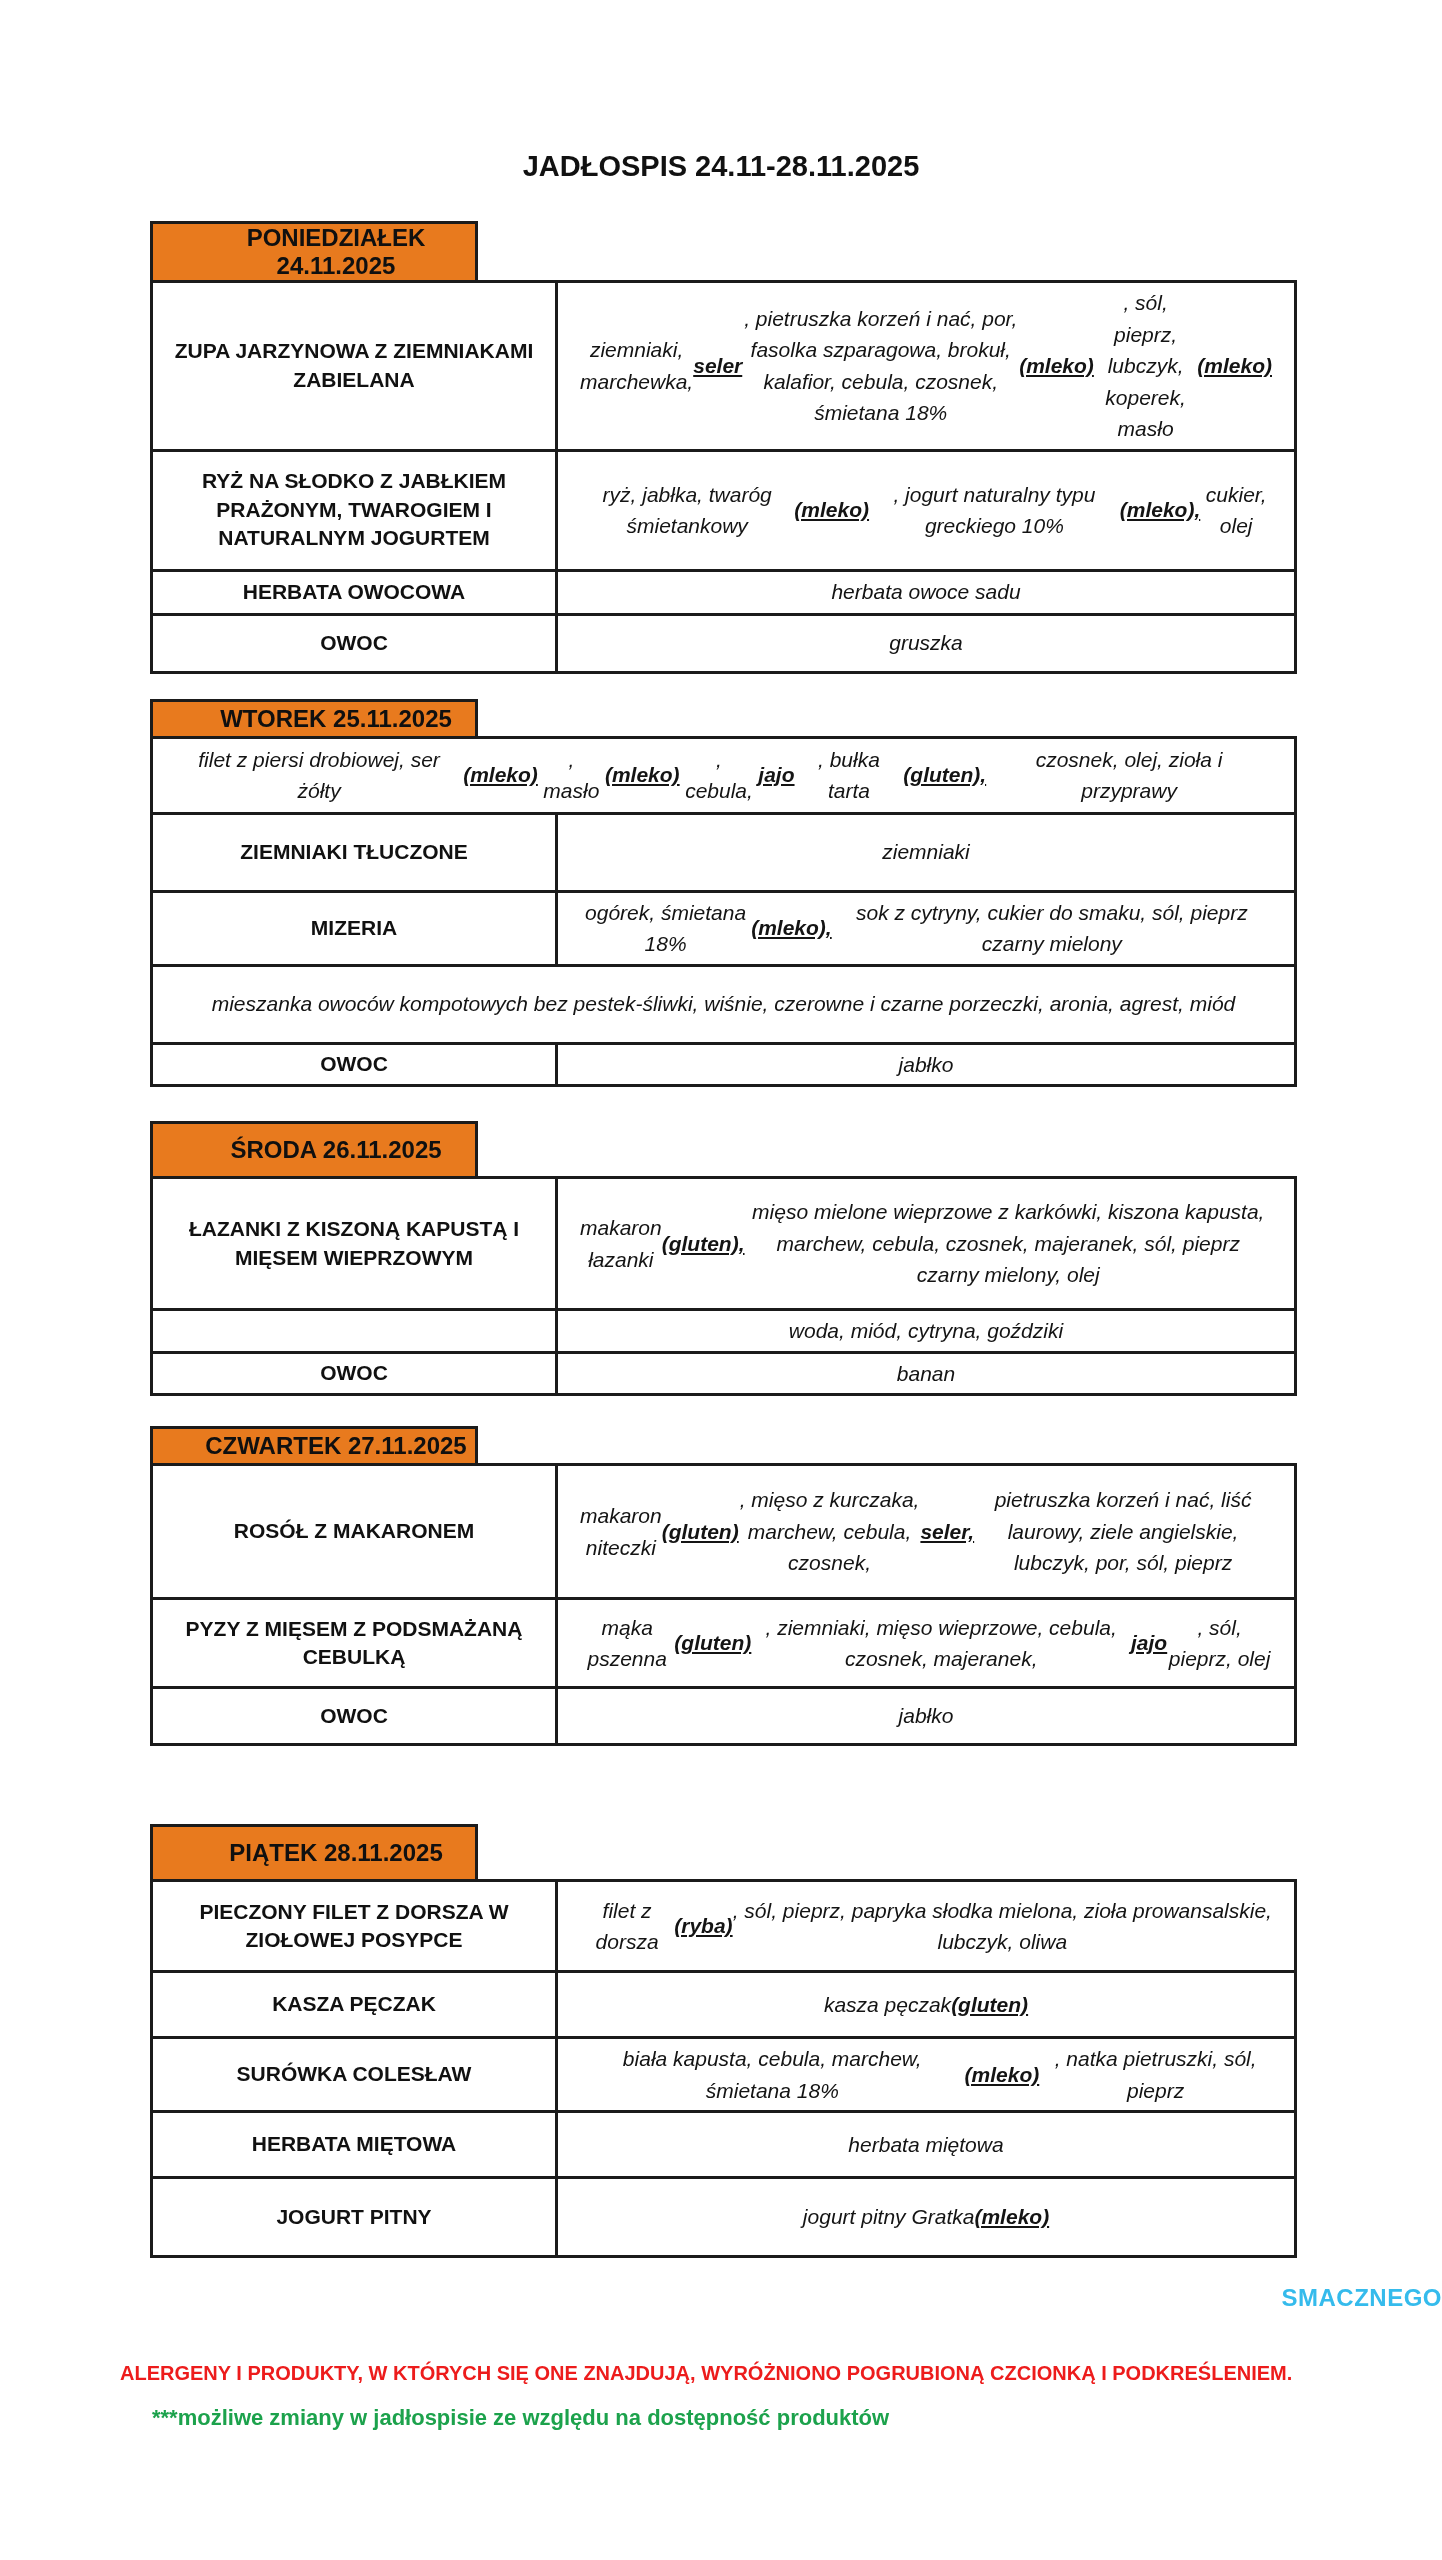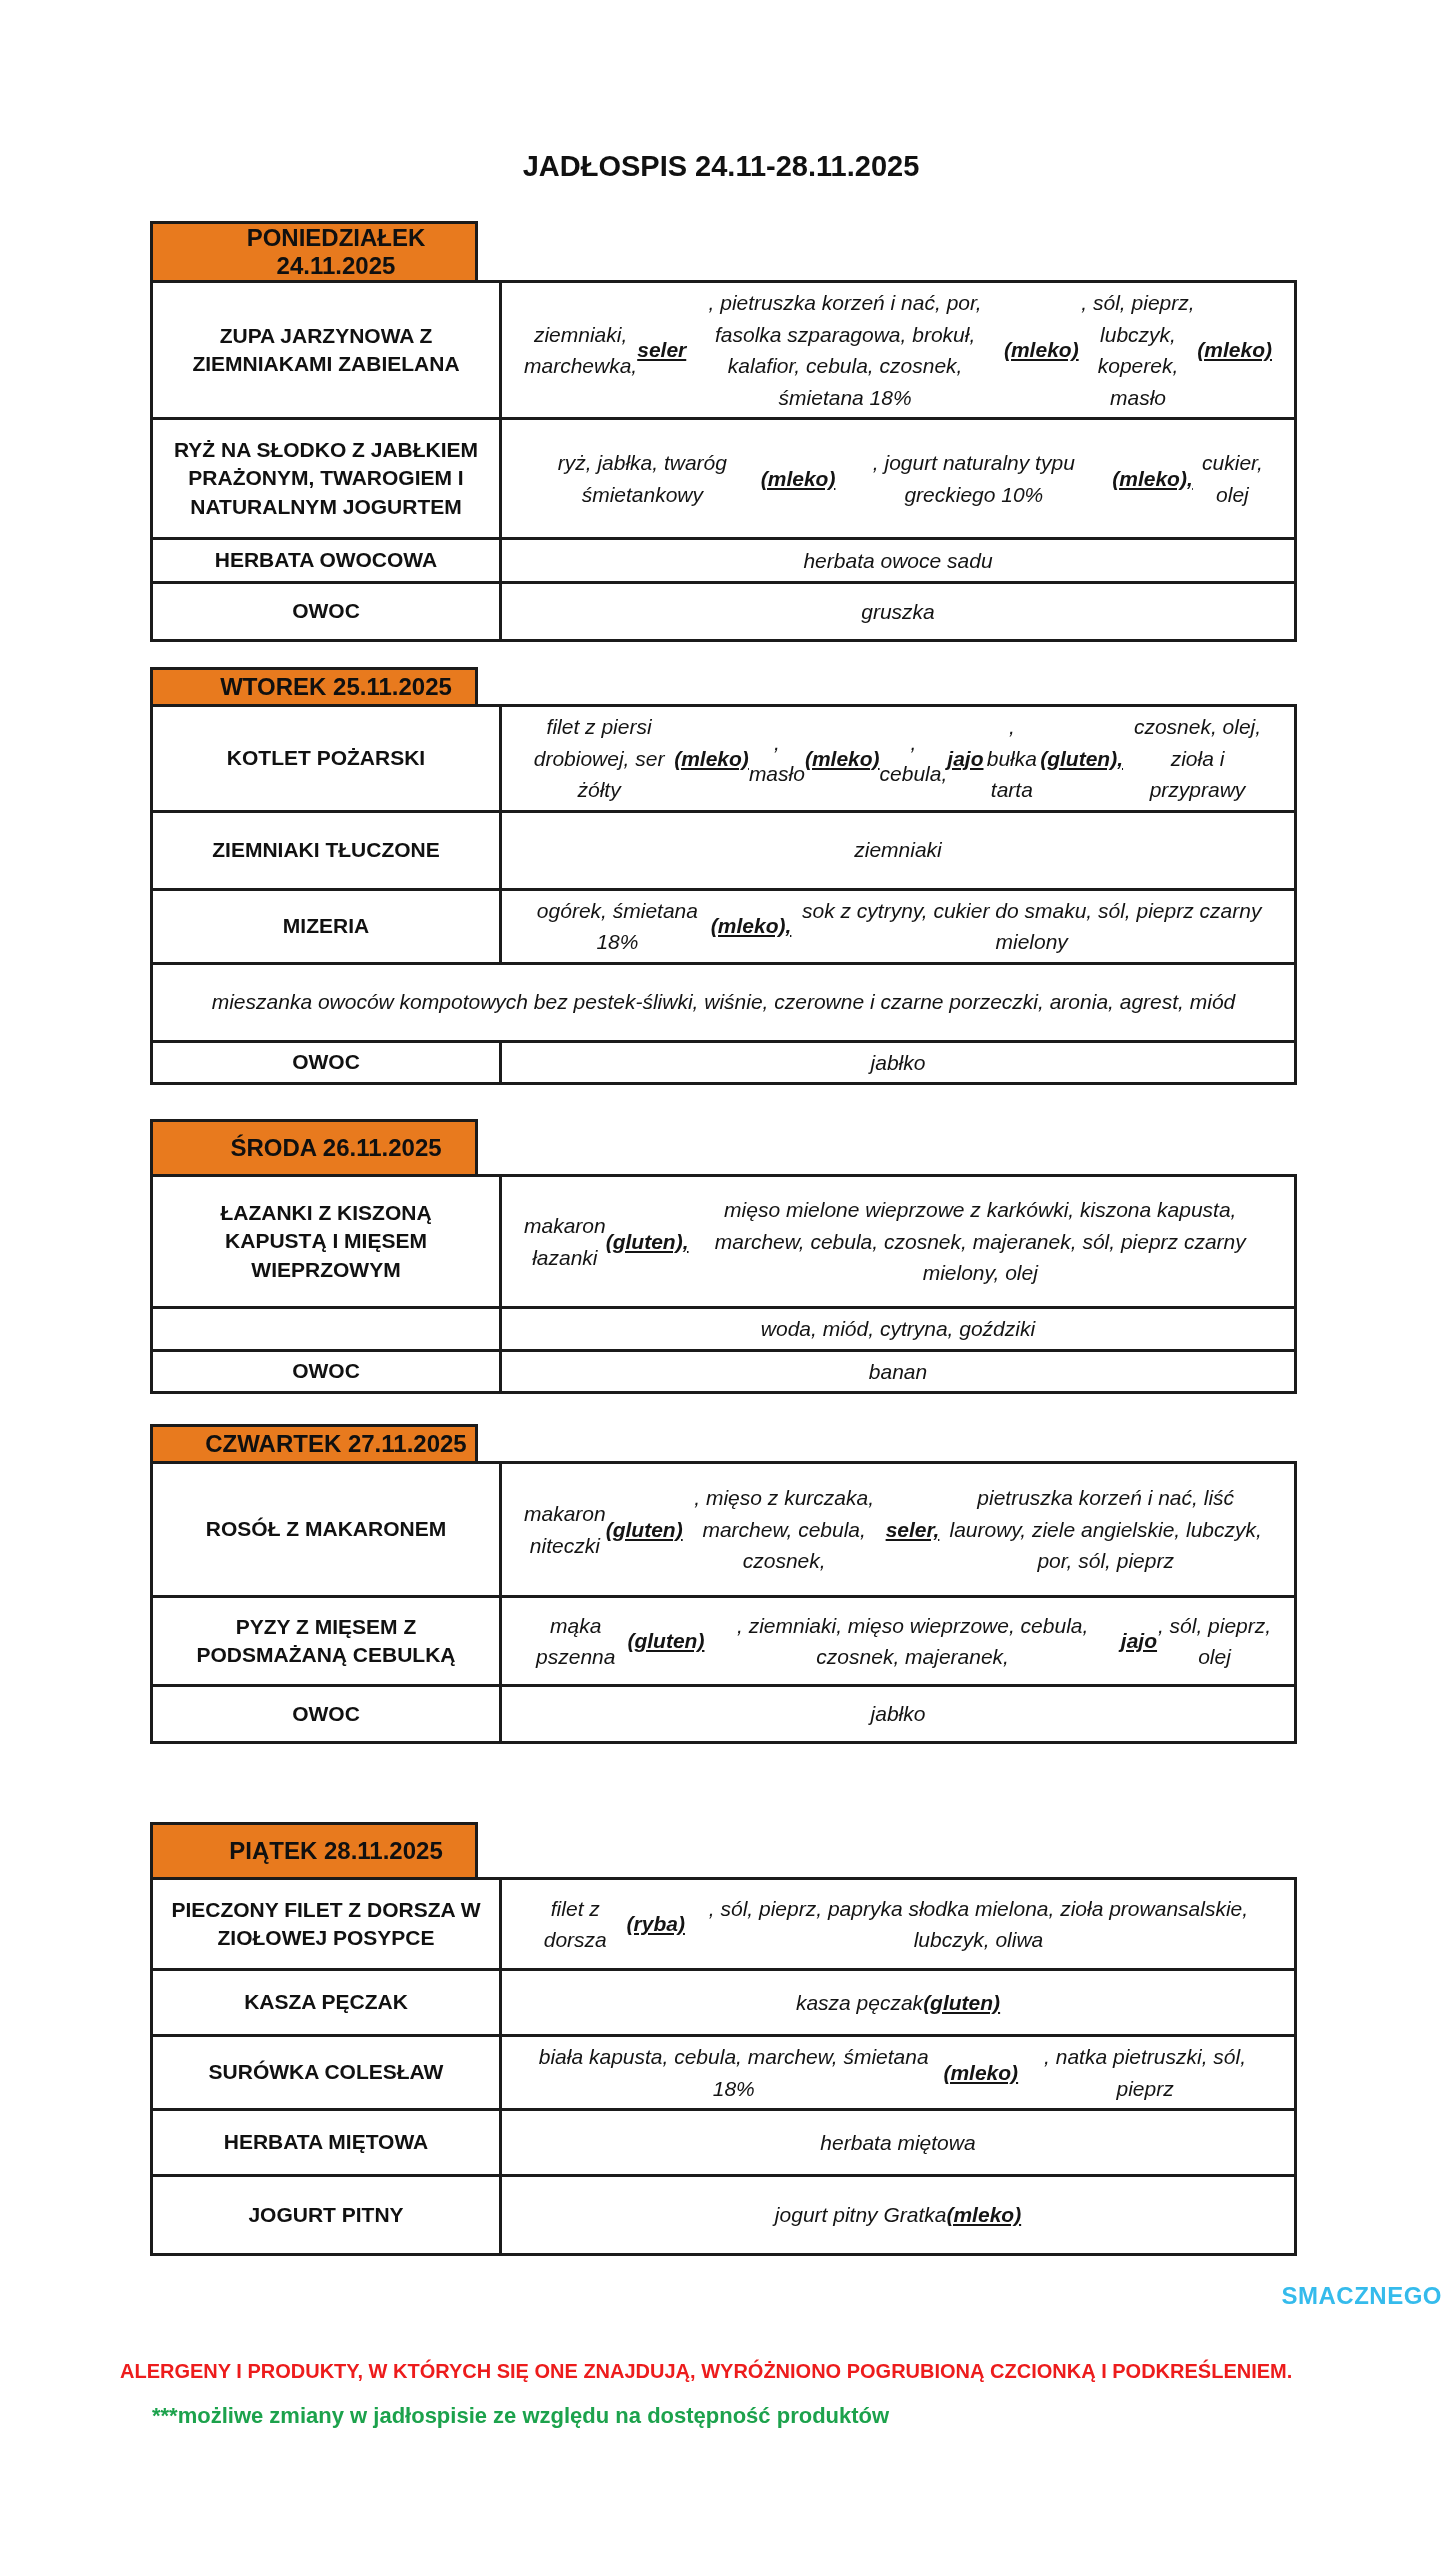--- a/index.html
+++ b/index.html
@@ -30,21 +30,21 @@
     text-align:center;position:relative;z-index:2;padding-left:44px;
   }
   .day-table{
     width:1147px;border:3px solid var(--ink);
     margin-top:-3px;position:relative;z-index:1;
     background:#fff;
   }
   .row{display:flex;}
   .row + .row{border-top:3px solid var(--ink);}
   .cell-left{
-    width:349px;border-right:3px solid var(--ink);
+    width:405px;border-right:3px solid var(--ink);
     display:flex;align-items:center;justify-content:center;
     font-weight:bold;font-size:21px;line-height:1.35;
     text-align:center;padding:4px 16px;color:#111;
   }
   .cell-right{
     flex:1;
     display:flex;align-items:center;justify-content:center;
     font-style:italic;font-size:21px;line-height:1.5;
     text-align:center;padding:4px 22px;color:#141414;
   }
@@ -108,21 +108,20 @@
               <span>gruszka</span>
             </div>
         </div>
       </div>
     </section>
 
     <section class="day" style="margin-top:25px">
       <div class="day-header" style="min-height:40px">WTOREK 25.11.2025</div>
       <div class="day-table">
         <div class="row" style="min-height:73px">
-          <div class="cell-left">KOTLET POŻARSKI</div>
           <div class="cell-right">
               <span>filet z piersi drobiowej, ser żółty </span>
               <span class="al">(mleko)</span>
               <span>, masło </span>
               <span class="al">(mleko)</span>
               <span>, cebula, </span>
               <span class="al">jajo</span>
               <span>, bułka tarta </span>
               <span class="al">(gluten),</span>
               <span> czosnek, olej, zioła i przyprawy</span>

